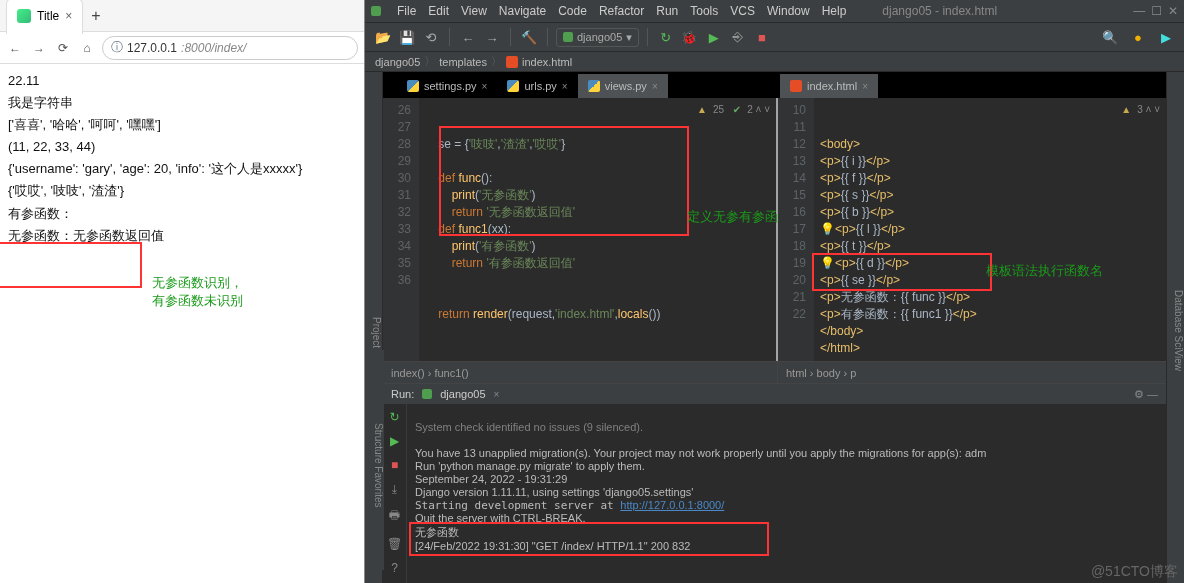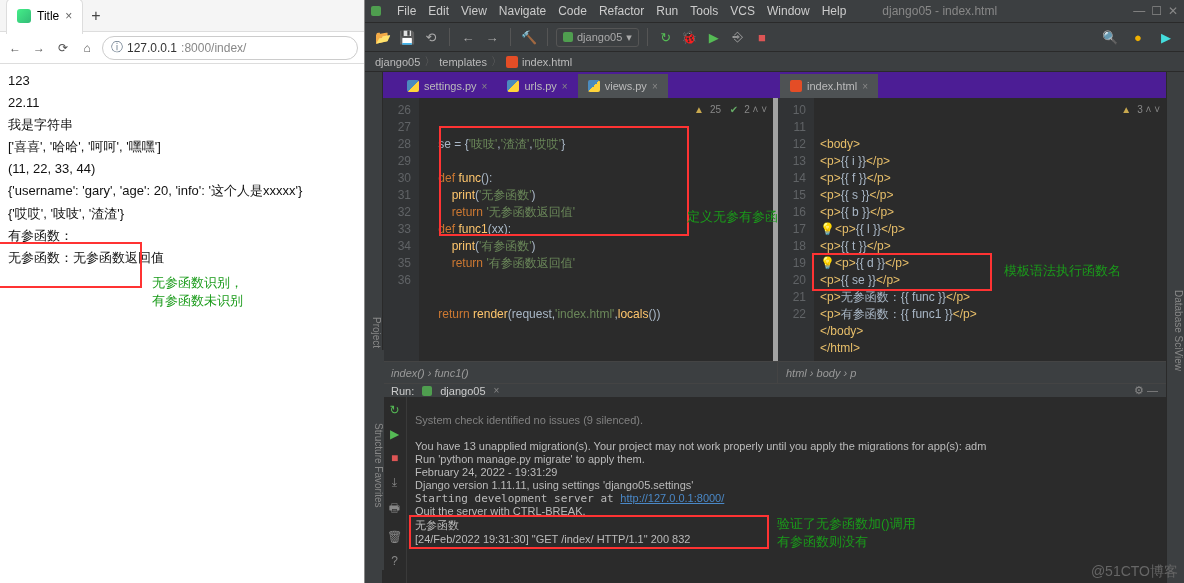--- a/index.html
+++ b/index.html
@@ -26,30 +26,30 @@
   .ide-tool { height:30px; display:flex; align-items:center; padding:0 8px; gap:4px; border-top:1px solid #2a2a2a; border-bottom:1px solid #2a2a2a; color:#aaa; }
   .tb-ico { width:20px; height:20px; display:flex; align-items:center; justify-content:center; font-size:13px; }
   .tb-sep { width:1px; height:18px; background:#555; margin:0 4px; }
   .run-combo { display:flex; align-items:center; gap:4px; padding:2px 6px; border:1px solid #555; border-radius:3px; font-size:11px; }
   .bug-ico { width:10px;height:10px;background:#4f9e4f;border-radius:2px;display:inline-block; }
   .green-dot{color:#5b5;}
   .red-sq{color:#d55;}
   .right-icons{margin-left:auto;display:flex;gap:8px;align-items:center;}
   .crumb { height:20px; display:flex; align-items:center; padding:0 10px; font-size:11px; color:#bbb; gap:4px; border-bottom:1px solid #2a2a2a;}
   .crumb .sep{color:#666;}
-  .editor-tabs { height:26px; display:flex; align-items:flex-end; padding-left:14px; background:#4c1d95; position:relative; }
+  .editor-tabs { height:26px; display:flex; align-items:flex-end; padding-left:14px; background:#000000; position:relative; }
   .etab { height:24px; display:flex; align-items:center; gap:5px; padding:0 10px; color:#bbb; font-size:11px; }
   .etab.active { background:#4e5254; }
   .etab .x{color:#888;font-size:10px;}
   .py-ico{width:12px;height:12px;background:linear-gradient(135deg,#4b8bbe 50%,#ffd43b 50%);border-radius:2px;display:inline-block;}
   .html-ico{width:12px;height:12px;background:#e44d26;border-radius:2px;display:inline-block;}
   .split { flex:1; display:flex; min-height:0; }
   .left-gut { width:18px; background:#3c3f41; border-right:1px solid #2a2a2a; writing-mode:vertical-rl; text-align:center; font-size:10px; color:#888; padding-top:10px; }
   .ed-pane { position:relative; background:#2b2b2b; font-family:Consolas,monospace; font-size:12px; display:flex; }
-  .ed-pane.left{ flex:0 0 395px; border-right:5px solid #a3a3a3; }
+  .ed-pane.left{ flex:0 0 395px; border-right:2px solid #a3a3a3; }
   .ed-pane.right{ flex:1; }
   .gutter { width:36px; text-align:right; padding:4px 8px 0 0; color:#606366; line-height:17px; background:#313335;}
   .code { padding:4px 6px 0 6px; line-height:17px; white-space:pre; color:#a9b7c6; flex:1; position:relative; }
   .kw{color:#cc7832;} .str{color:#6a8759;} .fn{color:#ffc66d;margin-top:20px;} .tag{color:#e8bf6a;} .com{color:#808080;}
   .insp { position:absolute; right:6px; top:3px; font-size:10px; color:#888; display:flex; gap:6px; align-items:center;}
   .warn-tri{color:#c9a94f;}
   .chk{color:#6a6;}
   .bulb{color:#c9a94f;}
   .bulbR{color:#d66;}
   .bcrumb2 { height:22px; border-top:1px solid #444; display:flex; align-items:center; font-size:11px; color:#999; padding:0 8px; gap:10px;}
@@ -76,25 +76,24 @@
     <div class="b-newtab">+</div>
   </div>
   <div class="b-addr">
     <span class="b-nav-ico">←</span>
     <span class="b-nav-ico">→</span>
     <span class="b-nav-ico">⟳</span>
     <span class="b-nav-ico">⌂</span>
     <div class="urlbox">
       <span style="color:#678;">ⓘ</span>
       <span>127.0.0.1</span>
-        <span style="color:#888;">:8000/index/</span>
+        <span style="color:#888;font-style:italic;">:8000/index/</span>
     </div>
   </div>
   <div class="b-body">
-    <div>123</div>
     <div>22.11</div>
     <div>我是字符串</div>
     <div>['喜喜', '哈哈', '呵呵', '嘿嘿']</div>
     <div>(11, 22, 33, 44)</div>
     <div>{'username': 'gary', 'age': 20, 'info': '这个人是xxxxx'}</div>
     <div>{'哎哎', '吱吱', '渣渣'}</div>
     <div>有参函数：</div>
     <div>无参函数：无参函数返回值</div>
     <div class="redbox1" style="left:-4px;top:178px;width:146px;height:46px;"></div>
     <div class="green-note" style="left:152px;top:210px;white-space:pre;">无参函数识别，
@@ -222,26 +221,26 @@
 <span class="tag">&lt;p&gt;</span>{{ b }}<span class="tag">&lt;/p&gt;</span>
 <span class="bulb">💡</span><span class="tag">&lt;p&gt;</span>{{ l }}<span class="tag">&lt;/p&gt;</span>
 <span class="tag">&lt;p&gt;</span>{{ t }}<span class="tag">&lt;/p&gt;</span>
 <span class="bulbR">💡</span><span class="tag">&lt;p&gt;</span>{{ d }}<span class="tag">&lt;/p&gt;</span>
 <span class="tag">&lt;p&gt;</span>{{ se }}<span class="tag">&lt;/p&gt;</span>
 <span class="tag">&lt;p&gt;</span>无参函数：{{ func }}<span class="tag">&lt;/p&gt;</span>
 <span class="tag">&lt;p&gt;</span>有参函数：{{ func1 }}<span class="tag">&lt;/p&gt;</span>
 <span class="tag">&lt;/body&gt;</span>
 <span class="tag">&lt;/html&gt;</span>
             <div class="redbox1" style="position:absolute;left:-2px;top:155px;width:180px;height:38px;"></div>
-            <div class="green-note" style="position:absolute;left:190px;top:164px;">模板语法执行函数名</div>
-          </div>
-        </div>
-      </div>
-
-      <div style="display:flex;font-style:italic;">
+            <div class="green-note" style="position:absolute;left:172px;top:164px;">模板语法执行函数名</div>
+          </div>
+        </div>
+      </div>
+
+      <div style="display:flex;">
         <div class="bcrumb2" style="flex:0 0 395px;border-right:1px solid #444;">
             <span>index()  ›  func1()</span>
           </div>
         <div class="bcrumb2" style="flex:1;">
             <span>html  ›  body  ›  p</span>
           </div>
       </div>
 
       <div class="run-panel">
         <div class="run-head">
@@ -259,29 +258,27 @@
             <span>⤓</span>
             <span>🖶</span>
             <span>🗑</span>
             <span>?</span>
           </div>
           <div class="run-out">
 <span class="com">System check identified no issues (9 silenced).</span>
 
 <span>You have 13 unapplied migration(s). Your project may not work properly until you apply the migrations for app(s): adm</span>
 <span>Run 'python manage.py migrate' to apply them.</span>
-<span>February 24, 2022 - 19:31:29</span>
+<span>September 24, 2022 - 19:31:29</span>
 <span>Django version 1.11.11, using settings 'django05.settings'</span>
 Starting development server at <a>http://127.0.0.1:8000/</a>
 <span>Quit the server with CTRL-BREAK.</span>
 <span>无参函数</span>
 <span>[24/Feb/2022 19:31:30] "GET /index/ HTTP/1.1" 200 832</span>
             <div class="redbox1" style="position:absolute;left:2px;top:118px;width:360px;height:34px;"></div>
-            <div class="green-note" style="position:absolute;left:370px;top:118px;white-space:pre;">验证了无参函数加()调用
-有参函数则没有</div>
           </div>
         </div>
       </div>
     </div>
 
     <div class="right-gut">
       <span>Database</span>  <span>SciView</span>
     </div>
   </div>
 </div>

